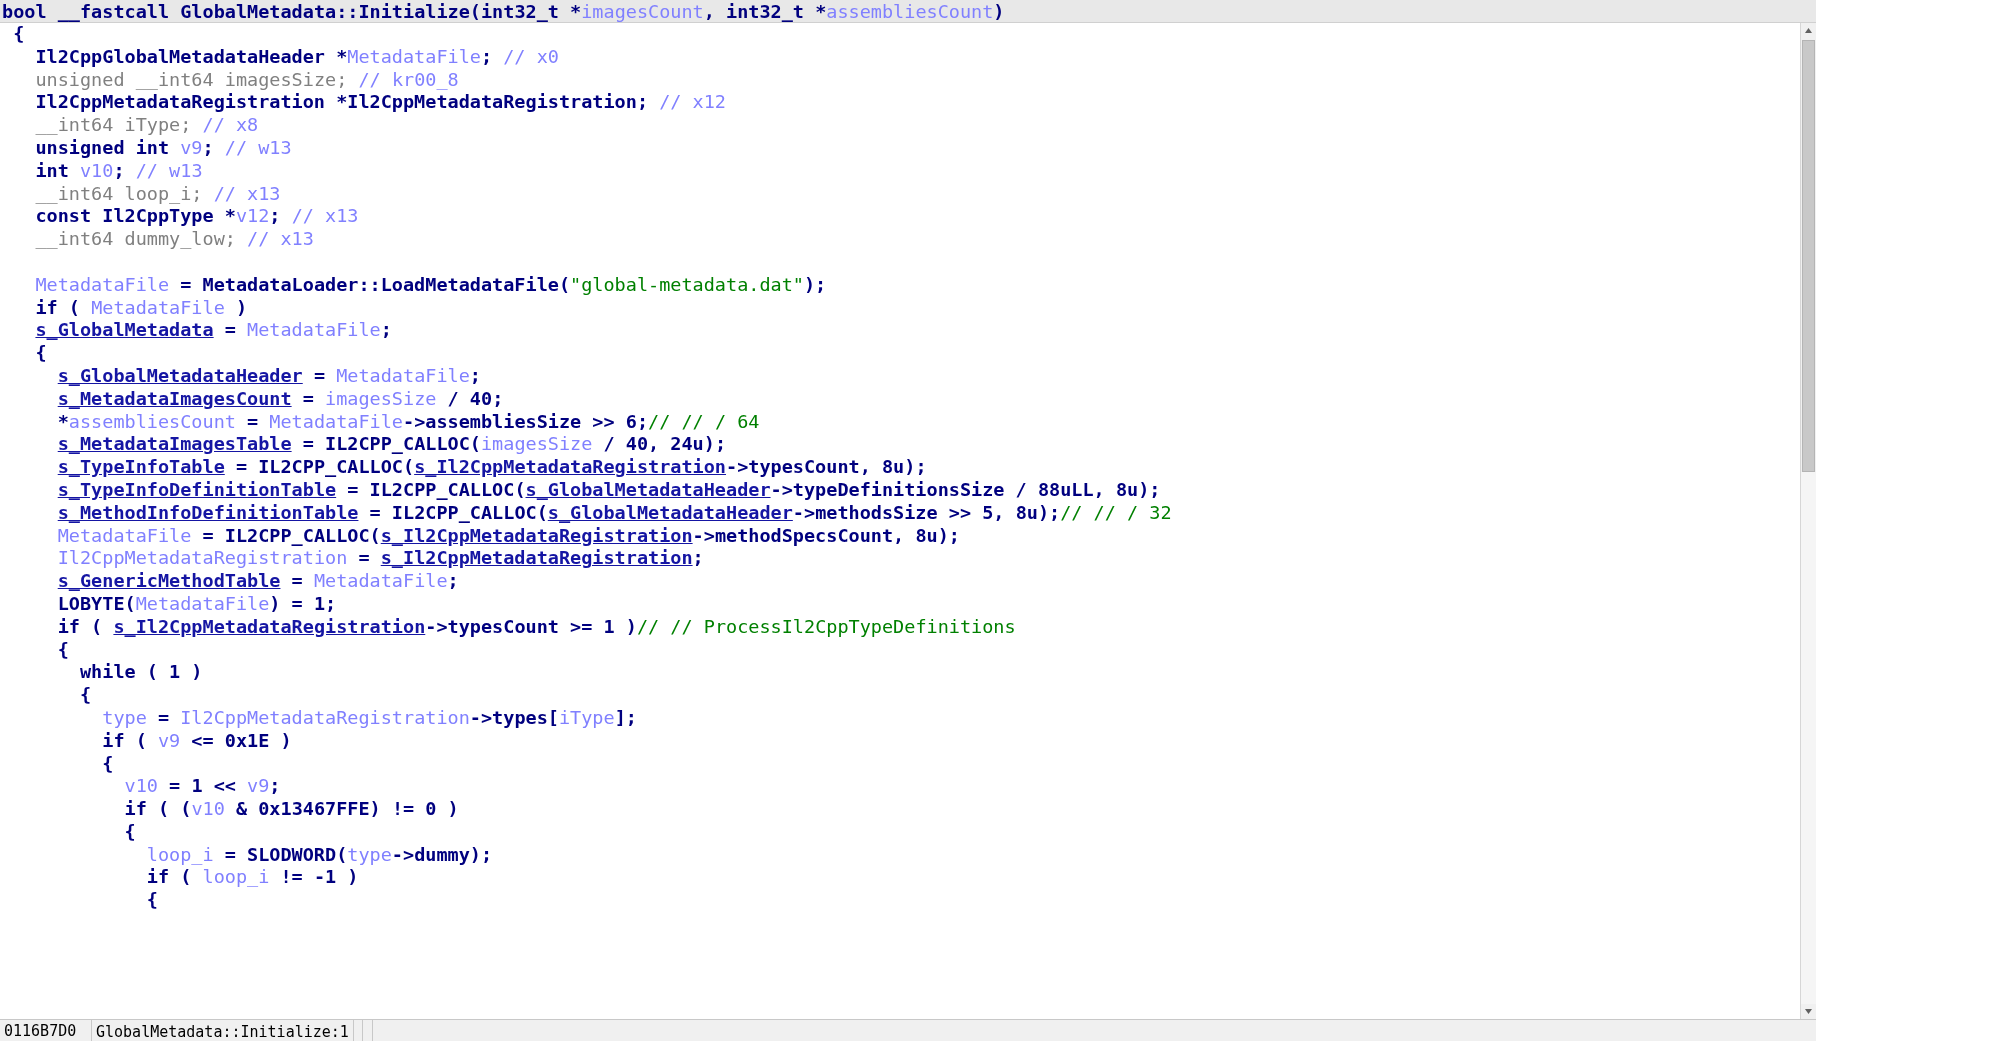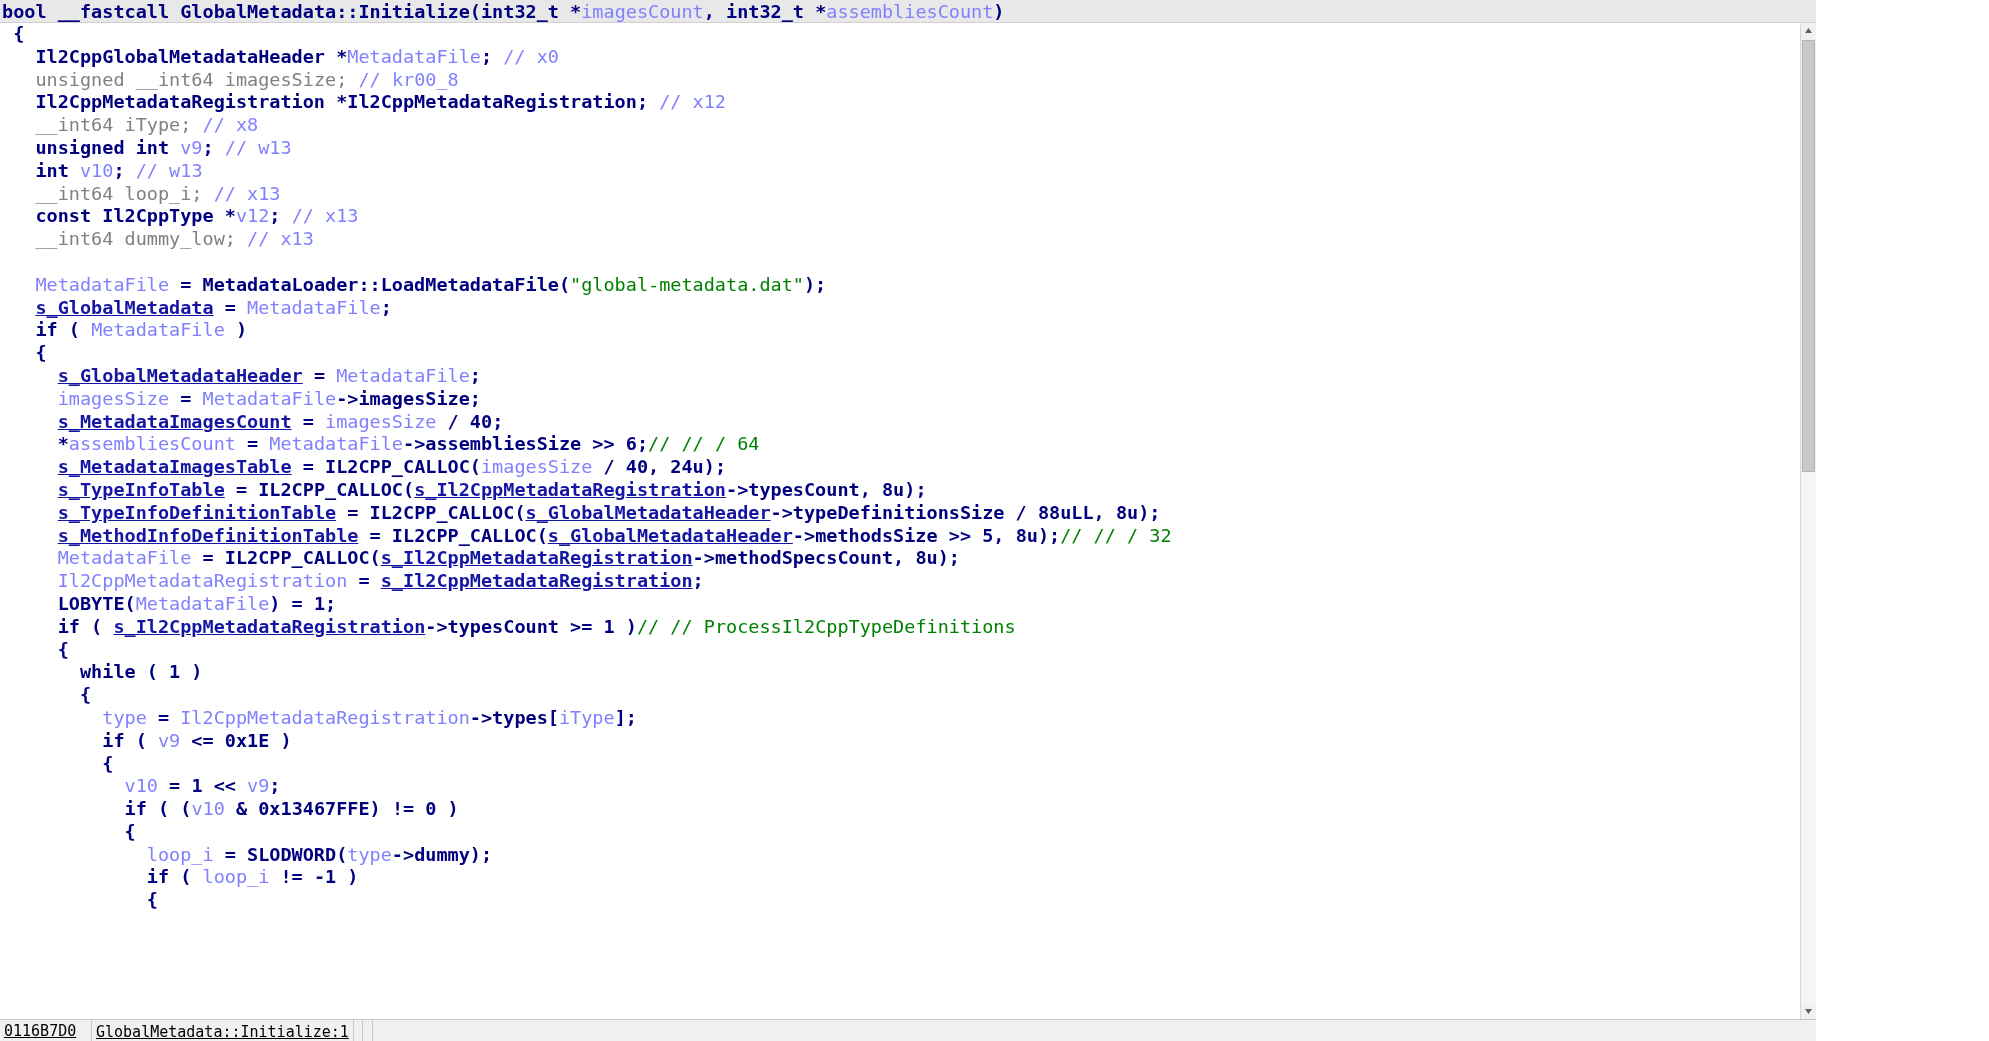--- a/index.html
+++ b/index.html
@@ -116,21 +116,20 @@
     align-items: stretch;
     font-family: "DejaVu Sans Mono", "Liberation Mono", monospace;
     font-size: 15px;
   }
   #status-bar .cell {
     display: flex; align-items: center;
     padding: 3px 4px;
     color: #000000;
     border-right: 1px solid #c8c8c8;
     white-space: pre;
-    text-decoration: underline;
   }
   #status-bar .cell.addr { min-width: 92px; }
   #status-bar .cell.loc  { min-width: 250px; flex-direction: column; }
   #status-bar .cell.pad1 { width: 8px; }
   #status-bar .cell.pad2 { width: 10px; }
   #status-bar .cell.flex { flex: 1 1 auto; border-right: none; }
 </style>
 </head>
 <body>
 
@@ -149,33 +148,33 @@
           <div class="ln"><span class="t-plain">   </span><span class="t-lvar-u">unsigned</span><span class="t-plain"> </span><span class="t-lvar-u">__int64</span><span class="t-plain"> </span><span class="t-lvar-u">imagesSize</span><span class="t-lvar-u">; </span><span class="t-cmt-b">// </span><span class="t-cmt-b">kr00_8</span></div>
           <div class="ln"><span class="t-plain">   </span><span class="t-kw">Il2CppMetadataRegistration</span><span class="t-punct"> *</span><span class="t-kw">Il2CppMetadataRegistration</span><span class="t-punct">; </span><span class="t-cmt-b">// </span><span class="t-cmt-b">x12</span></div>
           <div class="ln"><span class="t-plain">   </span><span class="t-lvar-u">__int64</span><span class="t-plain"> </span><span class="t-lvar-u">iType</span><span class="t-lvar-u">; </span><span class="t-cmt-b">// </span><span class="t-cmt-b">x8</span></div>
           <div class="ln"><span class="t-plain">   </span><span class="t-kw">unsigned int</span><span class="t-plain"> </span><span class="t-lvar">v9</span><span class="t-punct">; </span><span class="t-cmt-b">// </span><span class="t-cmt-b">w13</span></div>
           <div class="ln"><span class="t-plain">   </span><span class="t-kw">int</span><span class="t-plain"> </span><span class="t-lvar">v10</span><span class="t-punct">; </span><span class="t-cmt-b">// </span><span class="t-cmt-b">w13</span></div>
           <div class="ln"><span class="t-plain">   </span><span class="t-lvar-u">__int64</span><span class="t-plain"> </span><span class="t-lvar-u">loop_i</span><span class="t-lvar-u">; </span><span class="t-cmt-b">// </span><span class="t-cmt-b">x13</span></div>
           <div class="ln"><span class="t-plain">   </span><span class="t-kw">const</span><span class="t-plain"> </span><span class="t-kw">Il2CppType</span><span class="t-punct"> *</span><span class="t-lvar">v12</span><span class="t-punct">; </span><span class="t-cmt-b">// </span><span class="t-cmt-b">x13</span></div>
           <div class="ln"><span class="t-plain">   </span><span class="t-lvar-u">__int64</span><span class="t-plain"> </span><span class="t-lvar-u">dummy_low</span><span class="t-lvar-u">; </span><span class="t-cmt-b">// </span><span class="t-cmt-b">x13</span></div>
           <div class="ln"><span class="t-plain"> </span></div>
           <div class="ln"><span class="t-plain">   </span><span class="t-lvar">MetadataFile</span><span class="t-punct"> = </span><span class="t-fn">MetadataLoader::LoadMetadataFile</span><span class="t-punct">(</span><span class="t-str">"global-metadata.dat"</span><span class="t-punct">);</span></div>
+          <div class="ln"><span class="t-plain">   </span><span class="t-kw">if</span><span class="t-punct"> ( </span><span class="t-lvar">MetadataFile</span><span class="t-punct"> )</span></div>
           <div class="ln"><span class="t-plain">   </span><span class="t-glob">s_GlobalMetadata</span><span class="t-punct"> = </span><span class="t-lvar">MetadataFile</span><span class="t-punct">;</span></div>
-          <div class="ln"><span class="t-plain">   </span><span class="t-kw">if</span><span class="t-punct"> ( </span><span class="t-lvar">MetadataFile</span><span class="t-punct"> )</span></div>
           <div class="ln"><span class="t-plain">   </span><span class="t-punct">{</span></div>
           <div class="ln"><span class="t-plain">     </span><span class="t-glob">s_GlobalMetadataHeader</span><span class="t-punct"> = </span><span class="t-lvar">MetadataFile</span><span class="t-punct">;</span></div>
-          <div class="ln"><span class="t-plain">     </span><span class="t-lvar">imagesSize</span><span class="t-punct"> = </span><span class="t-lvar">MetadataFile</span><span class="t-punct">-&gt;</span><span class="t-memb">imagesSize</span><span class="t-punct">;</span></div>
           <div class="ln"><span class="t-plain">     </span><span class="t-glob">s_MetadataImagesCount</span><span class="t-punct"> = </span><span class="t-lvar">imagesSize</span><span class="t-punct"> / </span><span class="t-num">40</span><span class="t-punct">;</span></div>
           <div class="ln"><span class="t-plain">     </span><span class="t-punct">*</span><span class="t-lvar">assembliesCount</span><span class="t-punct"> = </span><span class="t-lvar">MetadataFile</span><span class="t-punct">-&gt;</span><span class="t-memb">assembliesSize</span><span class="t-punct"> &gt;&gt; </span><span class="t-num">6</span><span class="t-punct">;</span><span class="t-cmt">// // / 64</span></div>
           <div class="ln"><span class="t-plain">     </span><span class="t-glob">s_MetadataImagesTable</span><span class="t-punct"> = </span><span class="t-fn">IL2CPP_CALLOC</span><span class="t-punct">(</span><span class="t-lvar">imagesSize</span><span class="t-punct"> / </span><span class="t-num">40</span><span class="t-punct">, </span><span class="t-num">24u</span><span class="t-punct">);</span></div>
           <div class="ln"><span class="t-plain">     </span><span class="t-glob">s_TypeInfoTable</span><span class="t-punct"> = </span><span class="t-fn">IL2CPP_CALLOC</span><span class="t-punct">(</span><span class="t-glob">s_Il2CppMetadataRegistration</span><span class="t-punct">-&gt;</span><span class="t-memb">typesCount</span><span class="t-punct">, </span><span class="t-num">8u</span><span class="t-punct">);</span></div>
           <div class="ln"><span class="t-plain">     </span><span class="t-glob">s_TypeInfoDefinitionTable</span><span class="t-punct"> = </span><span class="t-fn">IL2CPP_CALLOC</span><span class="t-punct">(</span><span class="t-glob">s_GlobalMetadataHeader</span><span class="t-punct">-&gt;</span><span class="t-memb">typeDefinitionsSize</span><span class="t-punct"> / </span><span class="t-num">88uLL</span><span class="t-punct">, </span><span class="t-num">8u</span><span class="t-punct">);</span></div>
           <div class="ln"><span class="t-plain">     </span><span class="t-glob">s_MethodInfoDefinitionTable</span><span class="t-punct"> = </span><span class="t-fn">IL2CPP_CALLOC</span><span class="t-punct">(</span><span class="t-glob">s_GlobalMetadataHeader</span><span class="t-punct">-&gt;</span><span class="t-memb">methodsSize</span><span class="t-punct"> &gt;&gt; </span><span class="t-num">5</span><span class="t-punct">, </span><span class="t-num">8u</span><span class="t-punct">);</span><span class="t-cmt">// // / 32</span></div>
           <div class="ln"><span class="t-plain">     </span><span class="t-lvar">MetadataFile</span><span class="t-punct"> = </span><span class="t-fn">IL2CPP_CALLOC</span><span class="t-punct">(</span><span class="t-glob">s_Il2CppMetadataRegistration</span><span class="t-punct">-&gt;</span><span class="t-memb">methodSpecsCount</span><span class="t-punct">, </span><span class="t-num">8u</span><span class="t-punct">);</span></div>
           <div class="ln"><span class="t-plain">     </span><span class="t-lvar">Il2CppMetadataRegistration</span><span class="t-punct"> = </span><span class="t-glob">s_Il2CppMetadataRegistration</span><span class="t-punct">;</span></div>
+          <div class="ln"><span class="t-plain">     </span><span class="t-glob">s_GenericMethodTable</span><span class="t-punct"> = </span><span class="t-lvar">MetadataFile</span><span class="t-punct">;</span></div>
           <div class="ln"><span class="t-plain">     </span><span class="t-fn">LOBYTE</span><span class="t-punct">(</span><span class="t-lvar">MetadataFile</span><span class="t-punct">) = </span><span class="t-num">1</span><span class="t-punct">;</span></div>
           <div class="ln"><span class="t-plain">     </span><span class="t-kw">if</span><span class="t-punct"> ( </span><span class="t-glob">s_Il2CppMetadataRegistration</span><span class="t-punct">-&gt;</span><span class="t-memb">typesCount</span><span class="t-punct"> &gt;= </span><span class="t-num">1</span><span class="t-punct"> )</span><span class="t-cmt">// // ProcessIl2CppTypeDefinitions</span></div>
           <div class="ln"><span class="t-plain">     </span><span class="t-punct">{</span></div>
           <div class="ln"><span class="t-plain">       </span><span class="t-kw">while</span><span class="t-punct"> ( </span><span class="t-num">1</span><span class="t-punct"> )</span></div>
           <div class="ln"><span class="t-plain">       </span><span class="t-punct">{</span></div>
           <div class="ln"><span class="t-plain">         </span><span class="t-lvar">type</span><span class="t-punct"> = </span><span class="t-lvar">Il2CppMetadataRegistration</span><span class="t-punct">-&gt;</span><span class="t-memb">types</span><span class="t-punct">[</span><span class="t-lvar">iType</span><span class="t-punct">];</span></div>
           <div class="ln"><span class="t-plain">         </span><span class="t-kw">if</span><span class="t-punct"> ( </span><span class="t-lvar">v9</span><span class="t-punct"> &lt;= </span><span class="t-num">0x1E</span><span class="t-punct"> )</span></div>
           <div class="ln"><span class="t-plain">         </span><span class="t-punct">{</span></div>
           <div class="ln"><span class="t-plain">           </span><span class="t-lvar">v10</span><span class="t-punct"> = </span><span class="t-num">1</span><span class="t-punct"> &lt;&lt; </span><span class="t-lvar">v9</span><span class="t-punct">;</span></div>
           <div class="ln"><span class="t-plain">           </span><span class="t-kw">if</span><span class="t-punct"> ( (</span><span class="t-lvar">v10</span><span class="t-punct"> &amp; </span><span class="t-num">0x13467FFE</span><span class="t-punct">) != </span><span class="t-num">0</span><span class="t-punct"> )</span></div>

